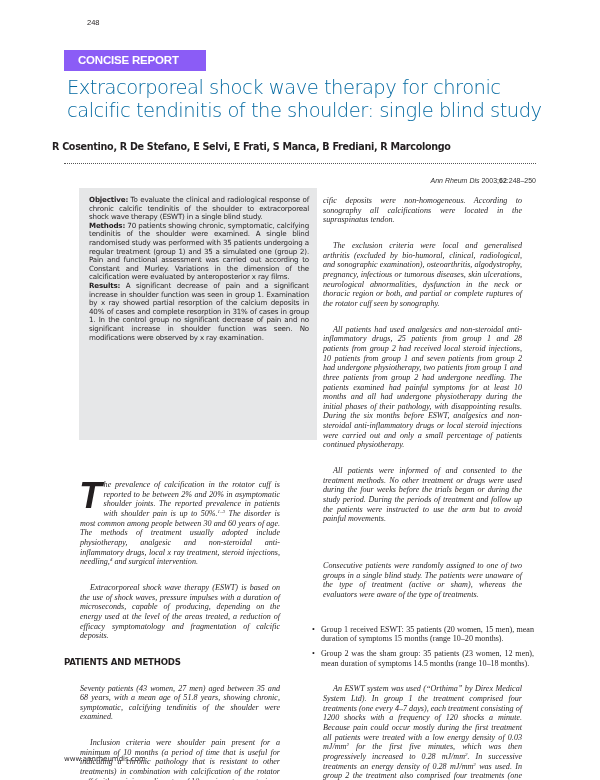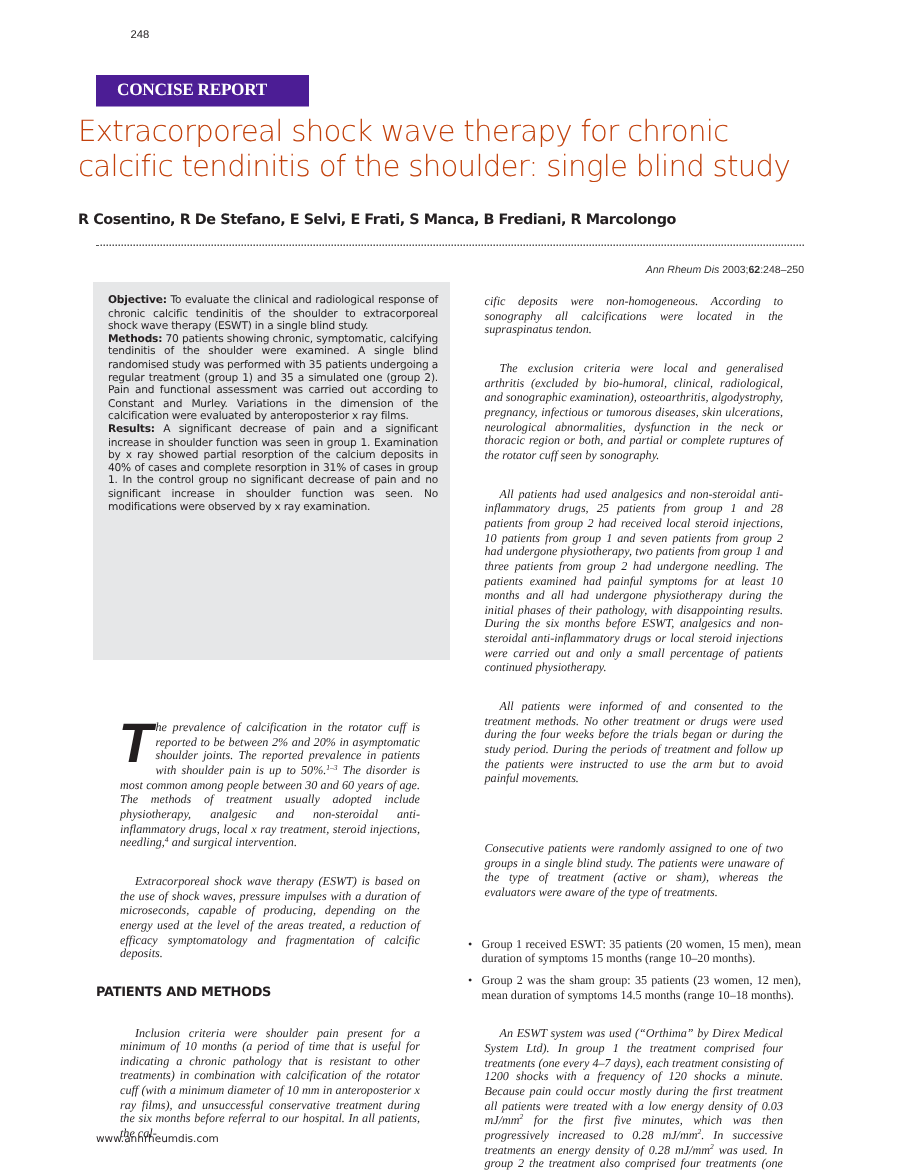--- a/index.html
+++ b/index.html
@@ -1,34 +1,34 @@
 <!DOCTYPE html>
 <html><head>
 <meta charset="utf-8">
 <style>
   html, body { margin: 0; padding: 0; background: #ffffff; }
   body { width: 600px; height: 780px; position: relative; overflow: hidden; color: #231f20; }
 
   #page-number { position: absolute; left: 64px; top: 18px; font-size: 7.5px; font-family: "Liberation Sans", sans-serif; padding-left: 23px; }
 
-  #section-label { position: absolute; left: 64px; top: 50px; height: 21px; width: 142px; background: #4c1d95; color: #fff;
-    font-family: Liberation Serif, serif; font-weight: bold; font-size: 11.5px; line-height: 21px; padding-left: 14px; box-sizing: border-box; letter-spacing: -0.2px; }
+  #section-label { position: absolute; left: 64px; top: 50px; height: 21px; width: 142px; background: #8b5cf6; color: #fff;
+    font-family: Liberation Sans, sans-serif; font-weight: bold; font-size: 11.5px; line-height: 21px; padding-left: 14px; box-sizing: border-box; letter-spacing: -0.2px; }
 
-  #article-title { position: absolute; left: 52px; top: 76px; width: 480px; font-family: "DejaVu Sans", sans-serif; font-weight: 300;
-    font-size: 19.5px; line-height: 23px; letter-spacing: -0.5px; color: #c2410c; }
+  #article-title { position: absolute; left: 67px; top: 76px; width: 480px; font-family: "DejaVu Sans", sans-serif; font-weight: 300;
+    font-size: 19.5px; line-height: 23px; letter-spacing: -0.5px; color: #0369a1; }
 
   #authors { position: absolute; left: 52px; top: 141px; font-family: "DejaVu Sans", sans-serif; font-weight: bold; font-size: 9.6px; letter-spacing: -0.3px; }
 
   #dotted-rule { position: absolute; left: 64px; top: 163px; width: 472px; border-top: 1px dotted #555; }
 
   #citation { position: absolute; right: 64px; top: 177px; font-family: "Liberation Sans", sans-serif; font-size: 7px; font-style: italic; color: #333; }
   #citation .num { font-style: normal; }
   #citation b { font-style: normal; }
 
-  #abstract-box { position: absolute; left: 62px; top: 188px; width: 238px; height: 252px; background: #e6e7e8; box-sizing: border-box; padding: 8px 8px 0 10px; }
+  #abstract-box { position: absolute; left: 79px; top: 188px; width: 238px; height: 252px; background: #e6e7e8; box-sizing: border-box; padding: 8px 8px 0 10px; }
   #abstract-box p { margin: 0; font-family: "DejaVu Sans", sans-serif; font-size: 7.1px; line-height: 8.6px; text-align: justify; color: #231f20; letter-spacing: -0.15px; }
   #abstract-box b { font-weight: bold; }
 
   .col { position: absolute; font-family: "Liberation Serif", serif; font-size: 8.1px; line-height: 9.65px; text-align: justify; color: #231f20; }
   .col p { margin: 16px; font-style: italic; }
   .col p.indent { text-indent: 10px; }
   #left-col { left: 64px; top: 464px; width: 232px; }
   #right-col { left: 307px; top: 180px; width: 231px; }
 
   .dropcap { float: left; font-family: "Liberation Sans", sans-serif; font-size: 37px; line-height: 30px; margin: 1px 2px 0 -1px; font-weight: bold; }
@@ -61,20 +61,21 @@
 <div id="abstract-box">
   <p><b>Objective:</b><span> To evaluate the clinical and radiological response of chronic calcific tendinitis of the shoulder to extracorporeal shock wave therapy (ESWT) in a single blind study.</span></p>
   <p><b>Methods:</b><span> 70 patients showing chronic, symptomatic, calcifying tendinitis of the shoulder were examined. A single blind randomised study was performed with 35 patients undergoing a regular treatment (group 1) and 35 a simulated one (group 2). Pain and functional assessment was carried out according to Constant and Murley. Variations in the dimension of the calcification were evaluated by anteroposterior x ray films.</span></p>
   <p><b>Results:</b><span> A significant decrease of pain and a significant increase in shoulder function was seen in group 1. Examination by x ray showed partial resorption of the calcium deposits in 40% of cases and complete resorption in 31% of cases in group 1. In the control group no significant decrease of pain and no significant increase in shoulder function was seen. No modifications were observed by x ray examination.</span></p>
 </div>
 
 <div id="left-col" class="col">
   <p><span class="dropcap">T</span><span>he prevalence of calcification in the rotator cuff is reported to be between 2% and 20% in asymptomatic shoulder joints. The reported prevalence in patients with shoulder pain is up to 50%.</span><sup>1–3</sup><span> The disorder is most common among people between 30 and 60 years of age. The methods of treatment usually adopted include physiotherapy, analgesic and non-steroidal anti-inflammatory drugs, local x ray treatment, steroid injections, needling,</span><sup>4</sup><span> and surgical intervention.</span></p>
   <p class="indent">Extracorporeal shock wave therapy (ESWT) is based on the use of shock waves, pressure impulses with a duration of microseconds, capable of producing, depending on the energy used at the level of the areas treated, a reduction of efficacy symptomatology and fragmentation of calcific deposits.</p>
   <div id="section-heading">PATIENTS AND METHODS</div>
+  <p>Seventy patients (43 women, 27 men) aged between 35 and 68 years, with a mean age of 51.8 years, showing chronic, symptomatic, calcifying tendinitis of the shoulder were examined.</p>
   <p class="indent">Inclusion criteria were shoulder pain present for a minimum of 10 months (a period of time that is useful for indicating a chronic pathology that is resistant to other treatments) in combination with calcification of the rotator cuff (with a minimum diameter of 10 mm in anteroposterior x ray films), and unsuccessful conservative treatment during the six months before referral to our hospital. In all patients, the cal-</p>
 </div>
 
 <div id="right-col" class="col">
   <p>cific deposits were non-homogeneous. According to sonography all calcifications were located in the supraspinatus tendon.</p>
   <p class="indent">The exclusion criteria were local and generalised arthritis (excluded by bio-humoral, clinical, radiological, and sonographic examination), osteoarthritis, algodystrophy, pregnancy, infectious or tumorous diseases, skin ulcerations, neurological abnormalities, dysfunction in the neck or thoracic region or both, and partial or complete ruptures of the rotator cuff seen by sonography.</p>
   <p class="indent">All patients had used analgesics and non-steroidal anti-inflammatory drugs, 25 patients from group 1 and 28 patients from group 2 had received local steroid injections, 10 patients from group 1 and seven patients from group 2 had undergone physiotherapy, two patients from group 1 and three patients from group 2 had undergone needling. The patients examined had painful symptoms for at least 10 months and all had undergone physiotherapy during the initial phases of their pathology, with disappointing results. During the six months before ESWT, analgesics and non-steroidal anti-inflammatory drugs or local steroid injections were carried out and only a small percentage of patients continued physiotherapy.</p>
   <p class="indent">All patients were informed of and consented to the treatment methods. No other treatment or drugs were used during the four weeks before the trials began or during the study period. During the periods of treatment and follow up the patients were instructed to use the arm but to avoid painful movements.</p>
   <div class="gap"></div>
   <p>Consecutive patients were randomly assigned to one of two groups in a single blind study. The patients were unaware of the type of treatment (active or sham), whereas the evaluators were aware of the type of treatments.</p>

